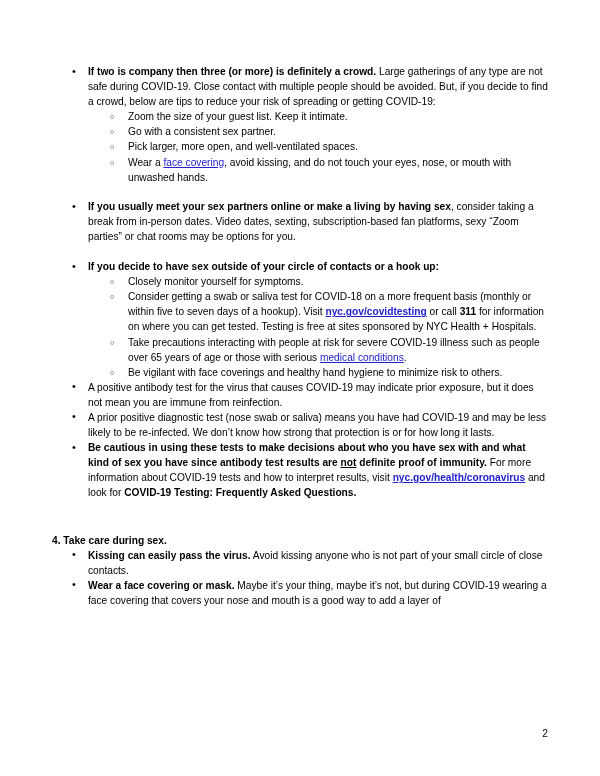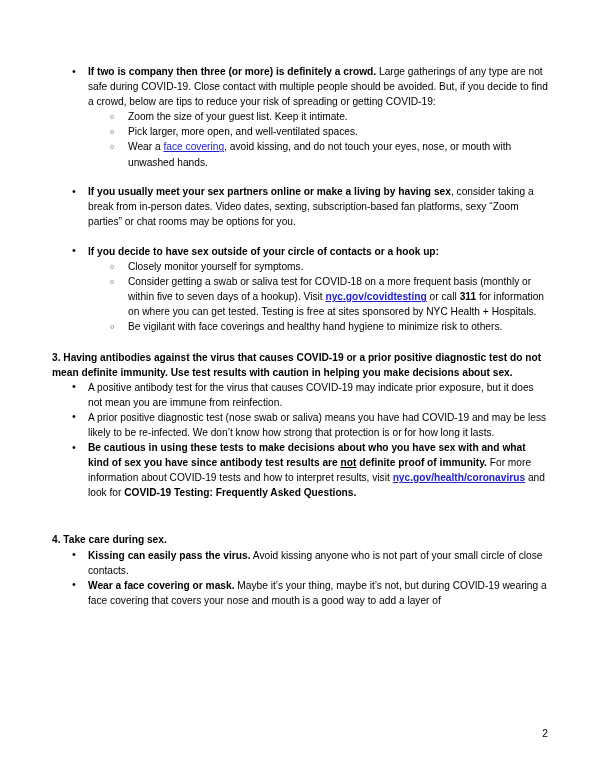--- a/index.html
+++ b/index.html
@@ -106,44 +106,47 @@
 <div class="page">
   <div class="doc-body">
 
     <ul class="lvl1">
       <li class="tight">
         <span style="font-weight:bold">If two is company then three (or more) is definitely a crowd.</span><span> Large gatherings of any type are not safe during COVID-19. Close contact with multiple people should be avoided. But, if you decide to find a crowd, below are tips to reduce your risk of spreading or getting COVID-19:</span>
       </li>
     </ul>
     <ul class="lvl2">
       <li><span>Zoom the size of your guest list. Keep it intimate.</span></li>
+      <li><span>Go with a consistent sex partner.</span></li>
       <li><span>Pick larger, more open, and well-ventilated spaces.</span></li>
       <li><span>Wear a </span><a class="link" href="#">face covering</a><span>, avoid kissing, and do not touch your eyes, nose, or mouth with unwashed hands.</span></li>
     </ul>
 
     <ul class="lvl1">
       <li class="spaced">
         <span style="font-weight:bold">If you usually meet your sex partners online or make a living by having sex</span><span>, consider taking a break from in-person dates. Video dates, sexting, subscription-based fan platforms, sexy “Zoom parties” or chat rooms may be options for you.</span>
       </li>
     </ul>
 
     <ul class="lvl1">
       <li class="spaced">
         <span style="font-weight:bold">If you decide to have sex outside of your circle of contacts or a hook up:</span><span></span>
       </li>
     </ul>
     <ul class="lvl2">
       <li><span>Closely monitor yourself for symptoms.</span></li>
       <li>
         <span>Consider getting a swab or saliva test for COVID-18 on a more frequent basis (monthly or within five to seven days of a hookup). Visit </span><a class="link bold" href="#">nyc.gov/covidtesting</a><span> or call </span><span style="font-weight:bold">311</span><span> for information on where you can get tested. Testing is free at sites sponsored by NYC Health + Hospitals.</span>
       </li>
+      <li>
+        <span>Take precautions interacting with people at risk for severe COVID-19 illness such as people over 65 years of age or those with serious </span><a class="link" href="#">medical conditions</a><span>.</span>
+      </li>
       <li><span>Be vigilant with face coverings and healthy hand hygiene to minimize risk to others.</span></li>
     </ul>
 
-    <p class="section-heading gap-before-heading">3. Having antibodies against the virus that causes COVID-19 or a prior positive diagnostic test do not mean definite immunity. Use test results with caution in helping you make decisions about sex.</p>
 
     <ul class="lvl1">
       <li class="tight">
         <span>A positive antibody test for the virus that causes COVID-19 may indicate prior exposure, but it does not mean you are immune from reinfection.</span>
       </li>
       <li class="tight">
         <span>A prior positive diagnostic test (nose swab or saliva) means you have had COVID-19 and may be less likely to be re-infected. We don’t know how strong that protection is or for how long it lasts.</span>
       </li>
       <li class="tight">
         <span style="font-weight:bold">Be cautious in using these tests to make decisions about who you have sex with and what kind of sex you have since antibody test results are </span><span class="u-underline" style="font-weight:bold">not</span><span style="font-weight:bold"> definite proof of immunity.</span><span> For more information about COVID-19 tests and how to interpret results, visit </span><a class="link bold" href="#">nyc.gov/health/coronavirus</a><span> and look for </span><span style="font-weight:bold">COVID-19 Testing: Frequently Asked Questions.</span>

